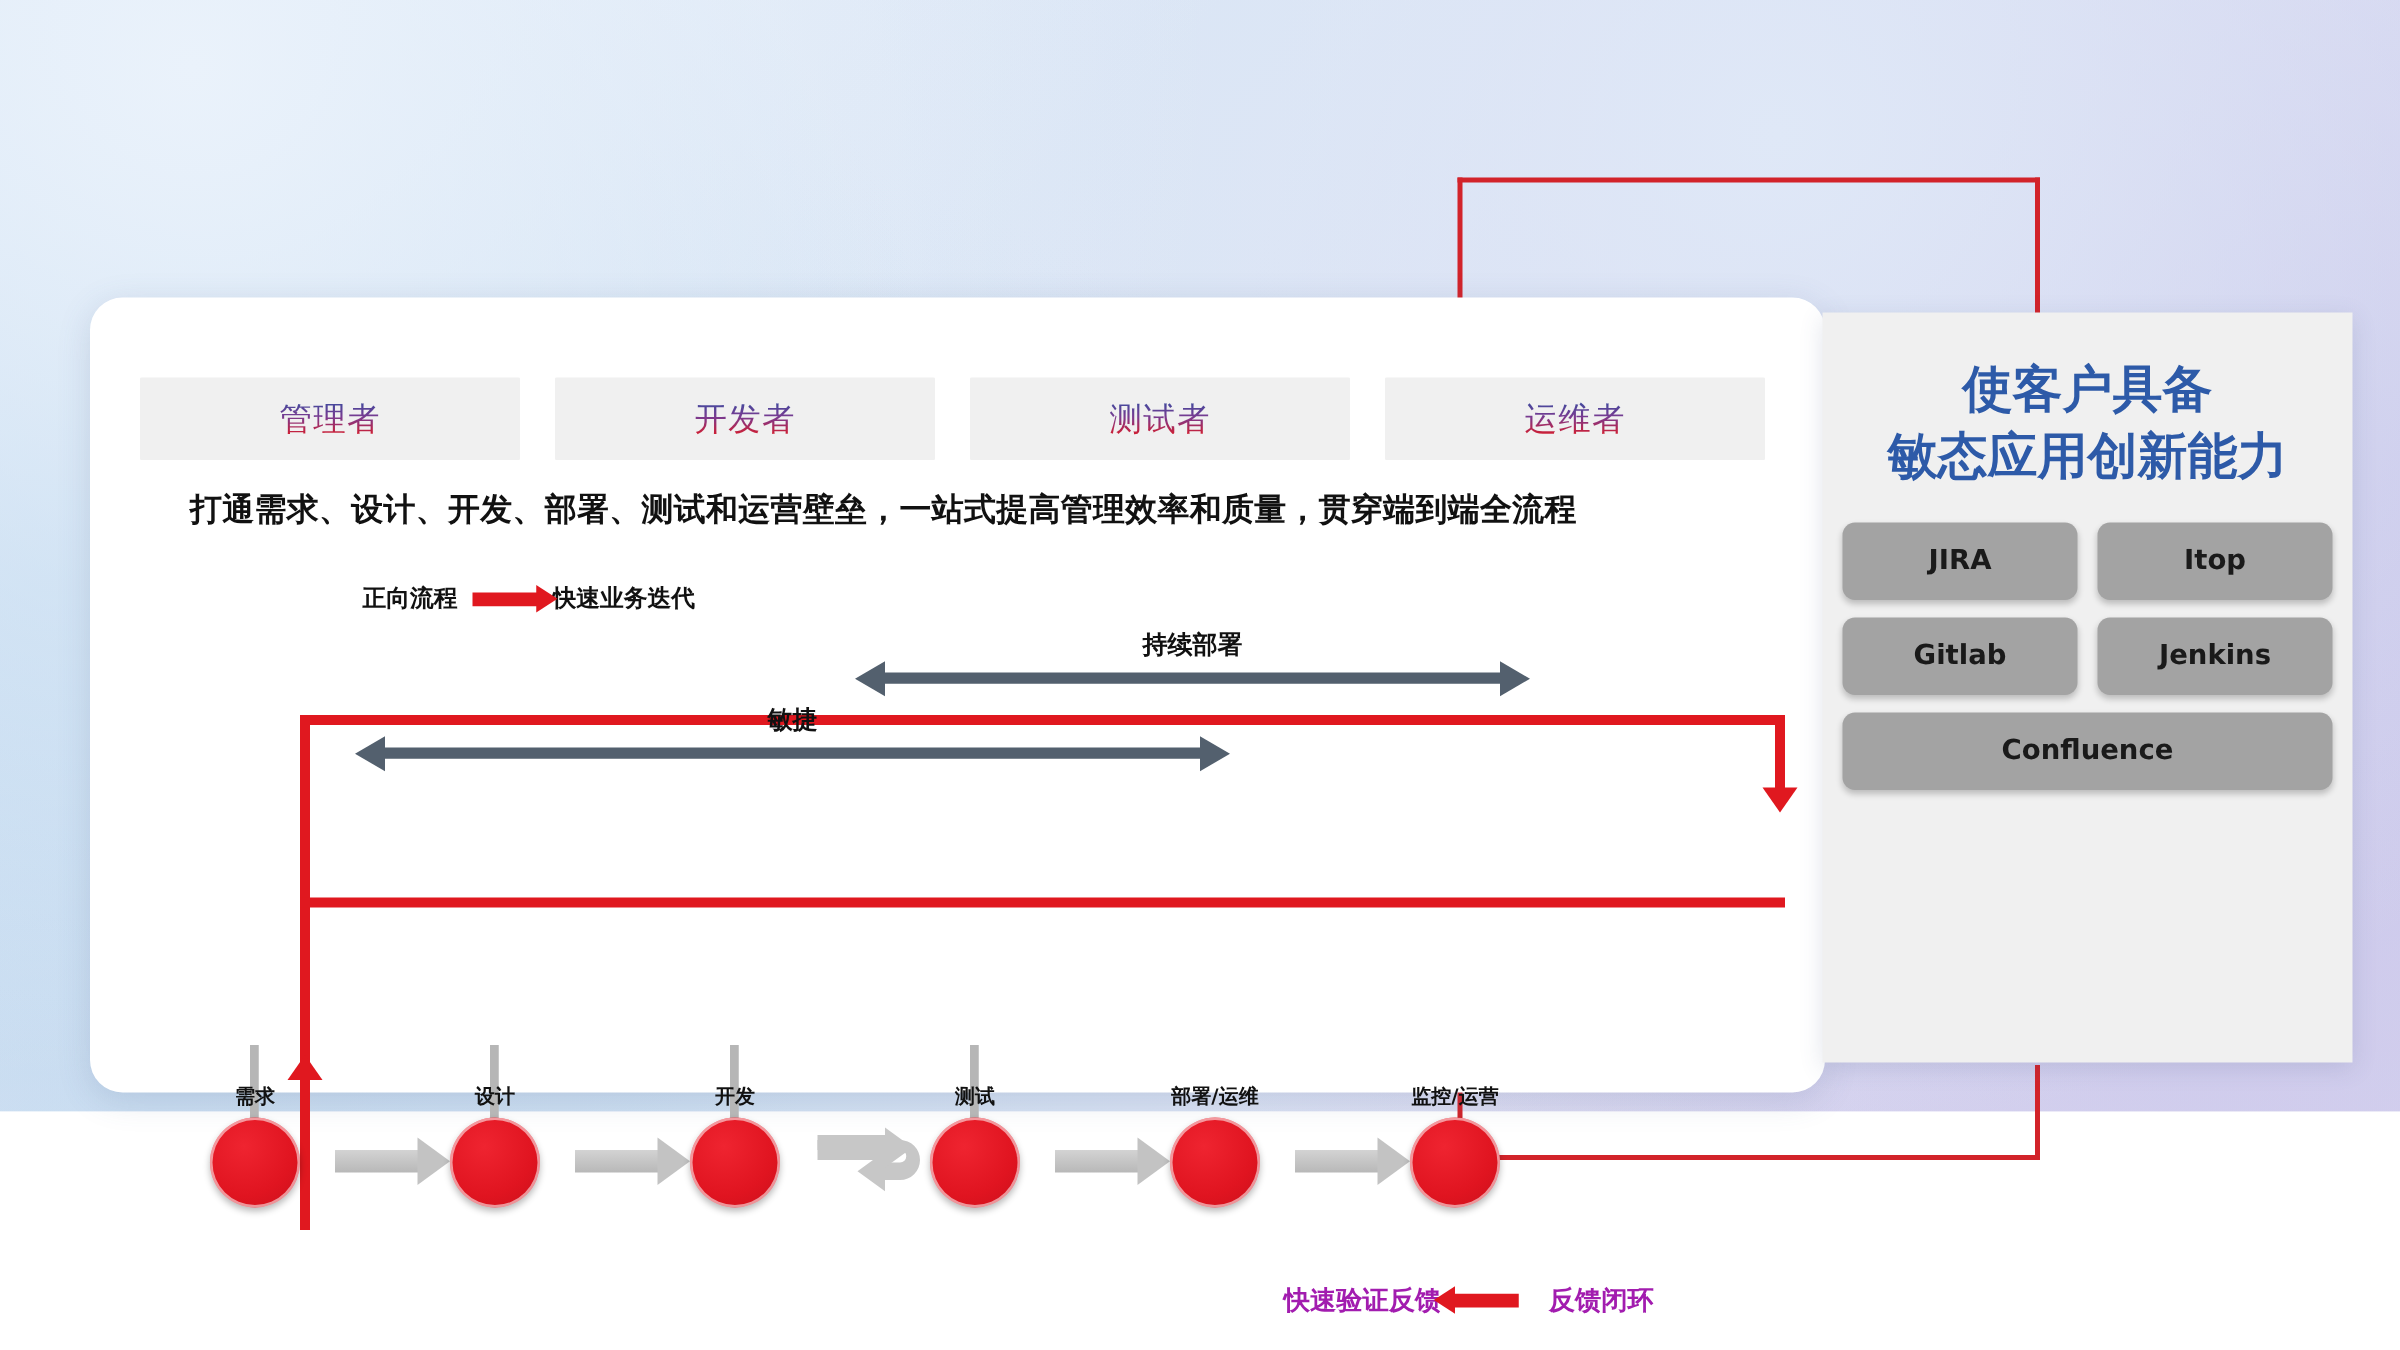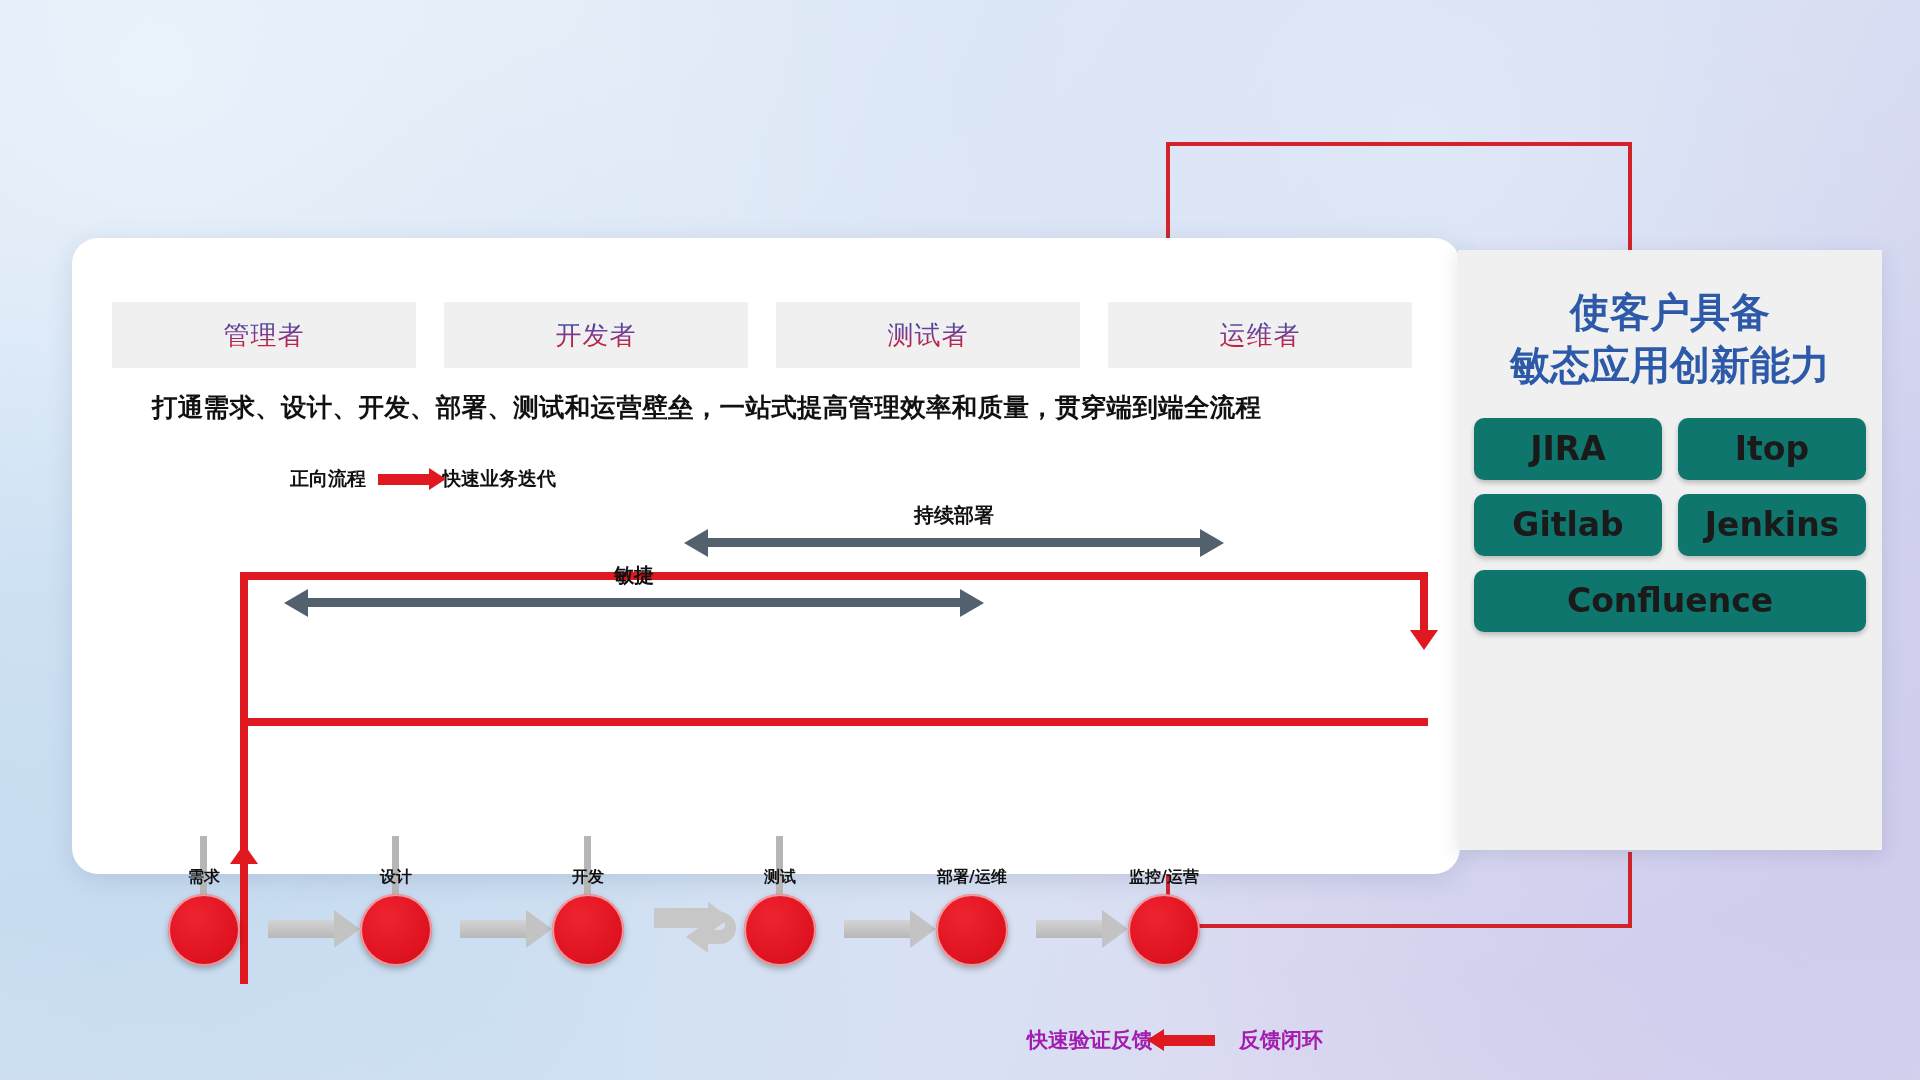--- a/index.html
+++ b/index.html
@@ -8,21 +8,21 @@
     width: 1920px;
     height: 1080px;
     overflow: hidden;
     font-family: "Liberation Sans", "DejaVu Sans", sans-serif;
   }
 
   
   #slide {
     position: relative;
     width: 1920px;
-    height: 1080px;
+    height: 889px;
     background:
       radial-gradient(circle at 8% 6%, #eaf2fb 0%, rgba(234,242,251,0) 42%),
       radial-gradient(circle at 2% 52%, #bcd6ee 0%, rgba(188,214,238,0) 38%),
       radial-gradient(circle at 26% 96%, #cfe0f2 0%, rgba(207,224,242,0) 45%),
       radial-gradient(circle at 74% 12%, #dfe8f7 0%, rgba(223,232,247,0) 50%),
       radial-gradient(circle at 98% 44%, #c9c6ea 0%, rgba(201,198,234,0) 46%),
       radial-gradient(circle at 92% 98%, #d6d2ef 0%, rgba(214,210,239,0) 40%),
       linear-gradient(135deg, #e6eef9 0%, #d8e4f4 35%, #dfe2f4 65%, #ddd9f0 100%);
   }
 
@@ -309,26 +309,26 @@
   #tools {
     margin: 26px auto 0;
     width: 392px;
     display: flex;
     flex-wrap: wrap;
     gap: 14px 16px;
     justify-content: center;
   }
   .tool-chip {
     height: 62px;
-    background: #0f766e;
+    background: #a3a3a3;
     border-radius: 10px;
     display: flex;
     align-items: center;
     justify-content: center;
-    font-size: 33px;
+    font-size: 22px;
     font-weight: bold;
     color: #1a1a1a;
     box-shadow: 0 3px 5px rgba(0,0,0,0.22);
     font-family: "DejaVu Sans", "Liberation Sans", sans-serif;
   }
   .tool-chip.half { width: 188px; }
   .tool-chip.full { width: 392px; }
 </style>
 </head>
 <body>

